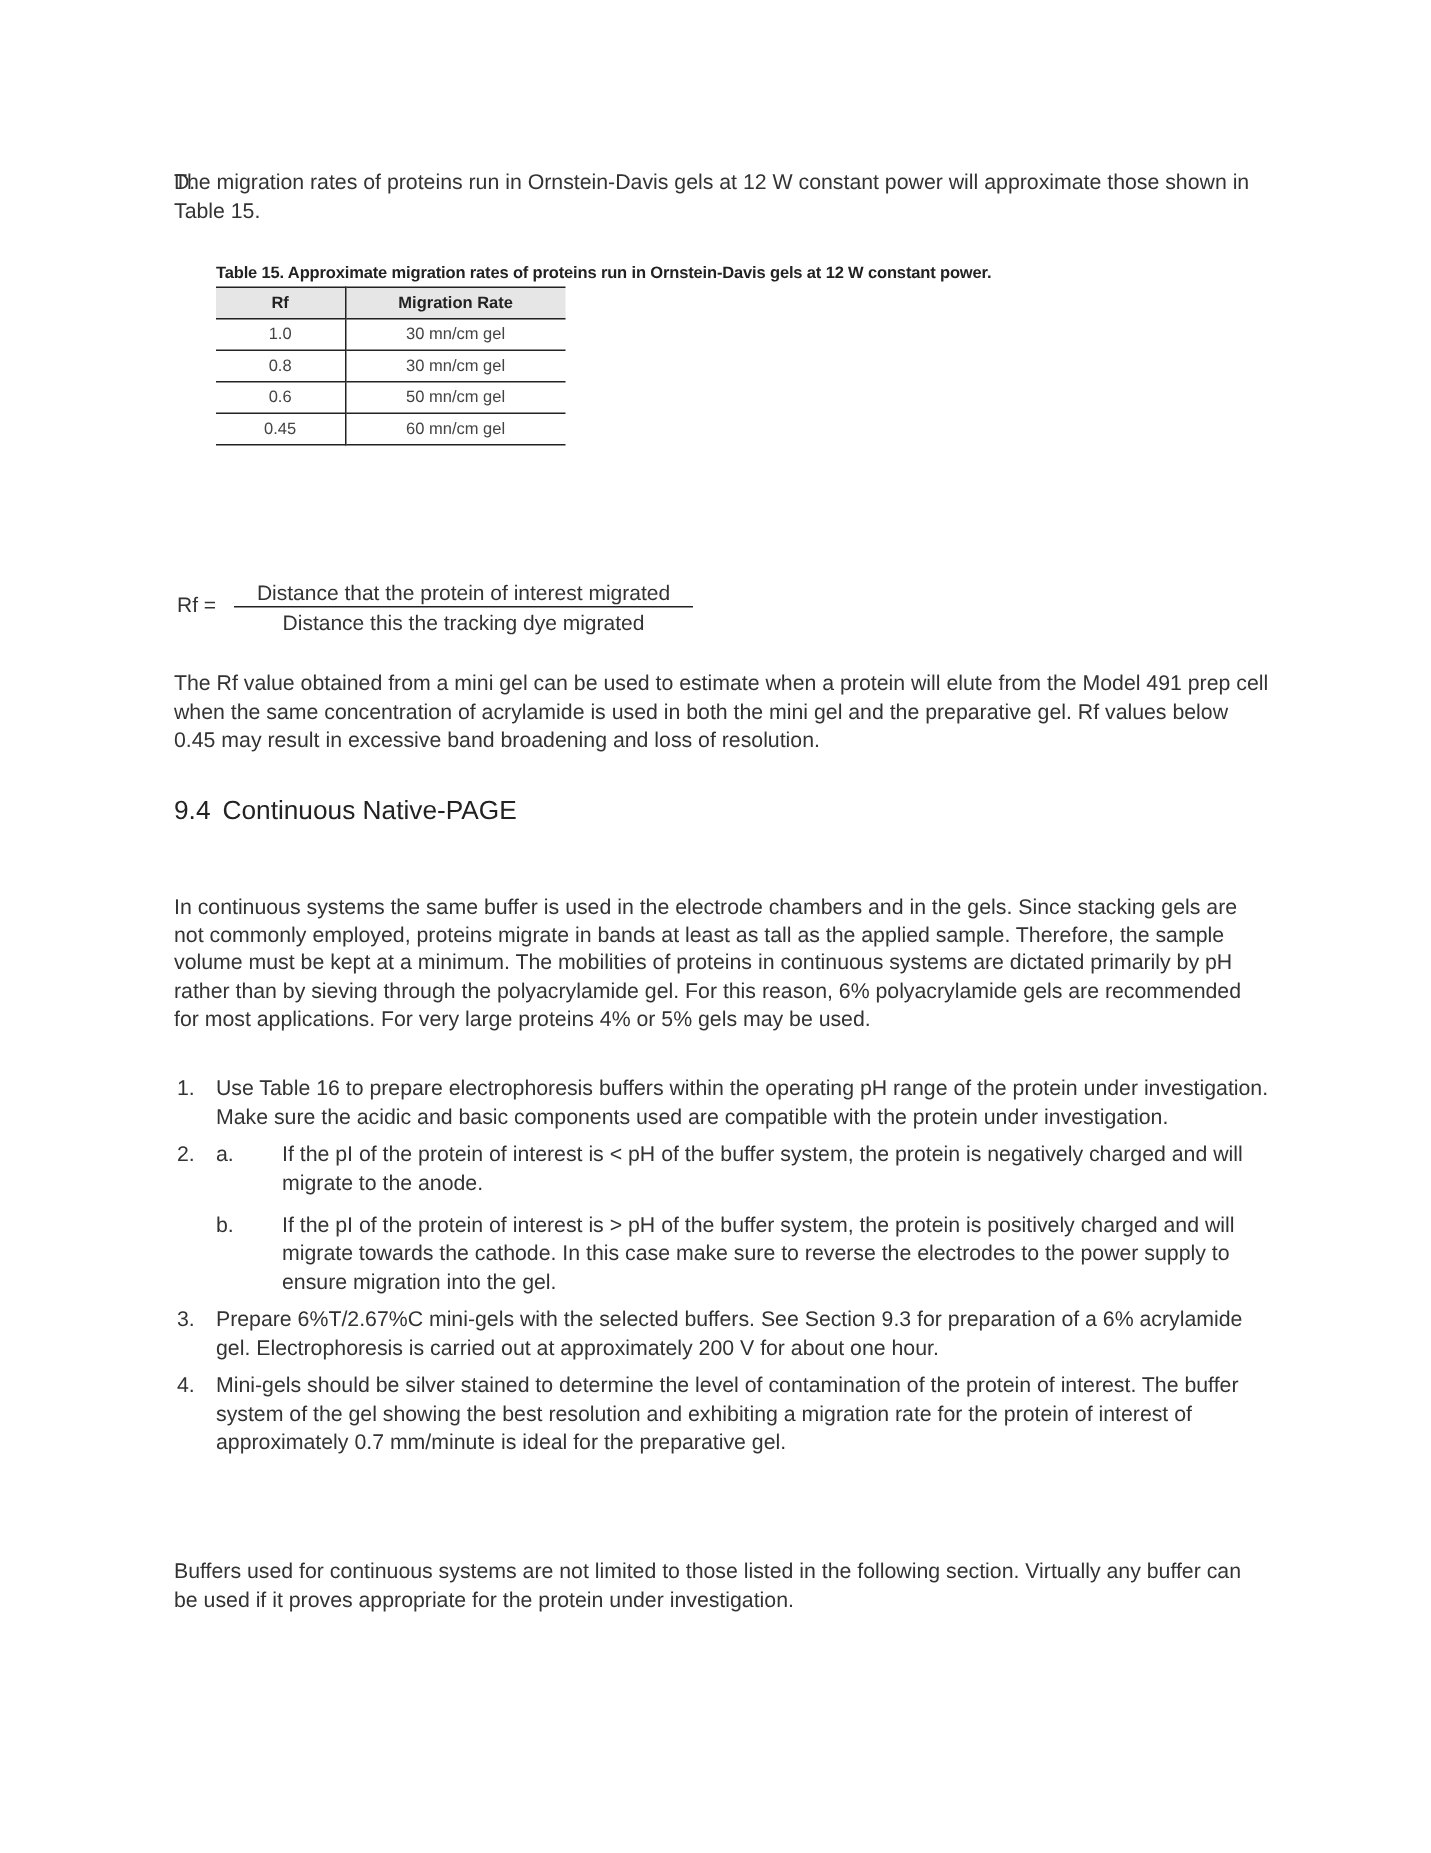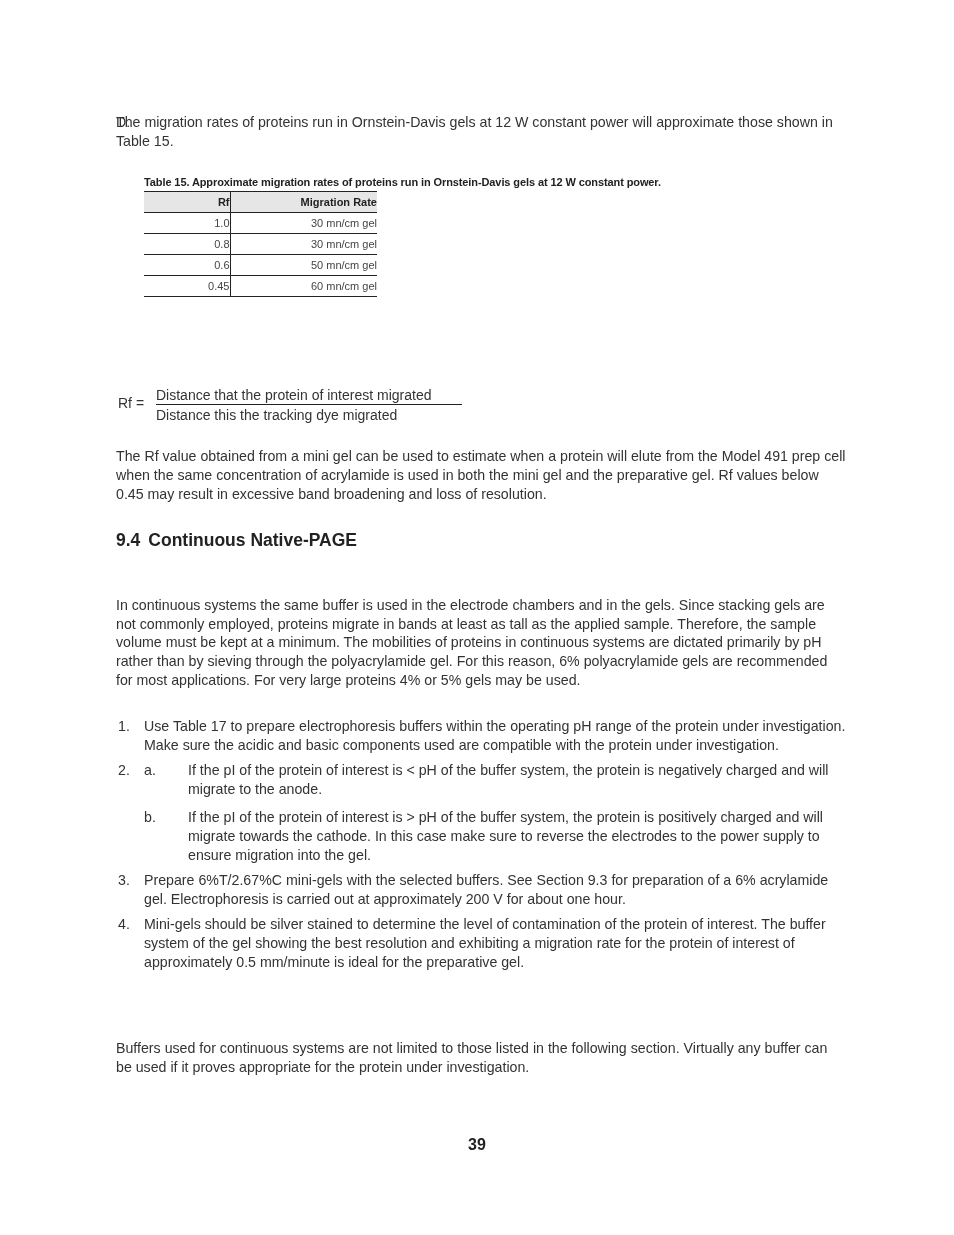--- a/index.html
+++ b/index.html
@@ -18,33 +18,33 @@
     .item-text { }
     .table-caption {
       left: 144px; top: 173px; font-size: 11px; font-weight: bold; color: #222;
       letter-spacing: -0.1px;
     }
     table.rf-table {
       position: absolute; left: 144px; top: 191px; width: 233px;
       border-collapse: collapse; font-size: 11px; color: #444;
     }
     table.rf-table th, table.rf-table td {
-      height: 21px; text-align: right; border-bottom: 1px solid #222;
+      height: 21px; text-align: center; border-bottom: 1px solid #222;
       padding: 0; font-weight: normal;
     }
     table.rf-table th { background: #e6e6e6; font-weight: bold; color: #222; border-top: 1px solid #222; }
     table.rf-table th:first-child, table.rf-table td:first-child { width: 86px; border-right: 1px solid #222; }
     .p-rf { left: 116px; top: 325px; width: 730px; }
     .formula { left: 118px; top: 386px; font-size: 14px; }
     .formula .lhs { position: absolute; left: 0; top: 8px; white-space: nowrap; }
-    .formula .frac { position: absolute; left: 38px; top: 0; width: 306px; }
+    .formula .frac { position: absolute; left: 38px; top: 0; width: 306px; text-align: center; }
     .formula .num { display: block; border-bottom: 1.5px solid #222; padding-bottom: 0px; line-height: 18px; }
     .formula .den { display: block; line-height: 20px; }
     .p-elute { left: 116px; top: 447px; width: 730px; }
-    .h2 { left: 116px; top: 531px; font-size: 17.5px; font-weight: bold; color: #222; }
+    .h2 { left: 116px; top: 531px; font-size: 17.5px; font-weight: normal; color: #222; }
     .h2 .num { margin-right: 8px; }
     .h3 { left: 116px; top: 570px; font-size: 14.2px; font-weight: bold; color: #222; }
     .p-cont { left: 116px; top: 596px; width: 730px; line-height: 18.7px; }
     .list { left: 116px; top: 717px; width: 730px; }
     .li { position: relative; line-height: 19px; }
     .li .marker { left: 2px; }
     .li .item-text { margin-left: 28px; }
     .sub { position: relative; margin-left: 28px; }
     .sub .marker { left: 0; }
     .sub .item-text { margin-left: 44px; }
@@ -104,40 +104,39 @@
   <h2 class="abs h2">
     <span class="num">9.4</span><span>Continuous Native-PAGE</span>
   </h2>
 
 
   <p class="abs p-cont">In continuous systems the same buffer is used in the electrode chambers and in the gels. Since stacking gels are not commonly employed, proteins migrate in bands at least as tall as the applied sample. Therefore, the sample volume must be kept at a minimum. The mobilities of proteins in continuous systems are dictated primarily by pH rather than by sieving through the polyacrylamide gel. For this reason, 6% polyacrylamide gels are recommended for most applications. For very large proteins 4% or 5% gels may be used.</p>
 
   <div class="abs list">
     <div class="li" style="margin-bottom:6px;">
       <span class="marker">1.</span>
-      <div class="item-text">Use Table 17 to prepare electrophoresis buffers within the operating pH range of the protein under investigation. Make sure the acidic and basic components used are compatible with the protein under investigation.</div>
+      <div class="item-text">Use Table 16 to prepare electrophoresis buffers within the operating pH range of the protein under investigation. Make sure the acidic and basic components used are compatible with the protein under investigation.</div>
     </div>
     <div class="li" style="margin-bottom:6px;">
       <span class="marker">2.</span>
       <div class="sub" style="margin-top:6px; margin-bottom:9px;">
         <span class="marker">a.</span>
         <div class="item-text">If the pI of the protein of interest is &lt; pH of the buffer system, the protein is negatively charged and will migrate to the anode.</div>
       </div>
       <div class="sub">
         <span class="marker">b.</span>
         <div class="item-text">If the pI of the protein of interest is &gt; pH of the buffer system, the protein is positively charged and will migrate towards the cathode. In this case make sure to reverse the electrodes to the power supply to ensure migration into the gel.</div>
       </div>
     </div>
     <div class="li" style="margin-bottom:6px;">
       <span class="marker">3.</span>
       <div class="item-text">Prepare 6%T/2.67%C mini-gels with the selected buffers. See Section 9.3 for preparation of a 6% acrylamide gel. Electrophoresis is carried out at approximately 200 V for about one hour.</div>
     </div>
     <div class="li">
       <span class="marker">4.</span>
-      <div class="item-text">Mini-gels should be silver stained to determine the level of contamination of the protein of interest. The buffer system of the gel showing the best resolution and exhibiting a migration rate for the protein of interest of approximately 0.5 mm/minute is ideal for the preparative gel.</div>
+      <div class="item-text">Mini-gels should be silver stained to determine the level of contamination of the protein of interest. The buffer system of the gel showing the best resolution and exhibiting a migration rate for the protein of interest of approximately 0.7 mm/minute is ideal for the preparative gel.</div>
     </div>
   </div>
 
   <p class="abs p-final">Buffers used for continuous systems are not limited to those listed in the following section. Virtually any buffer can be used if it proves appropriate for the protein under investigation.</p>
 
-  <div class="abs page-number">39</div>
 
 </div>
 
 </body></html>

